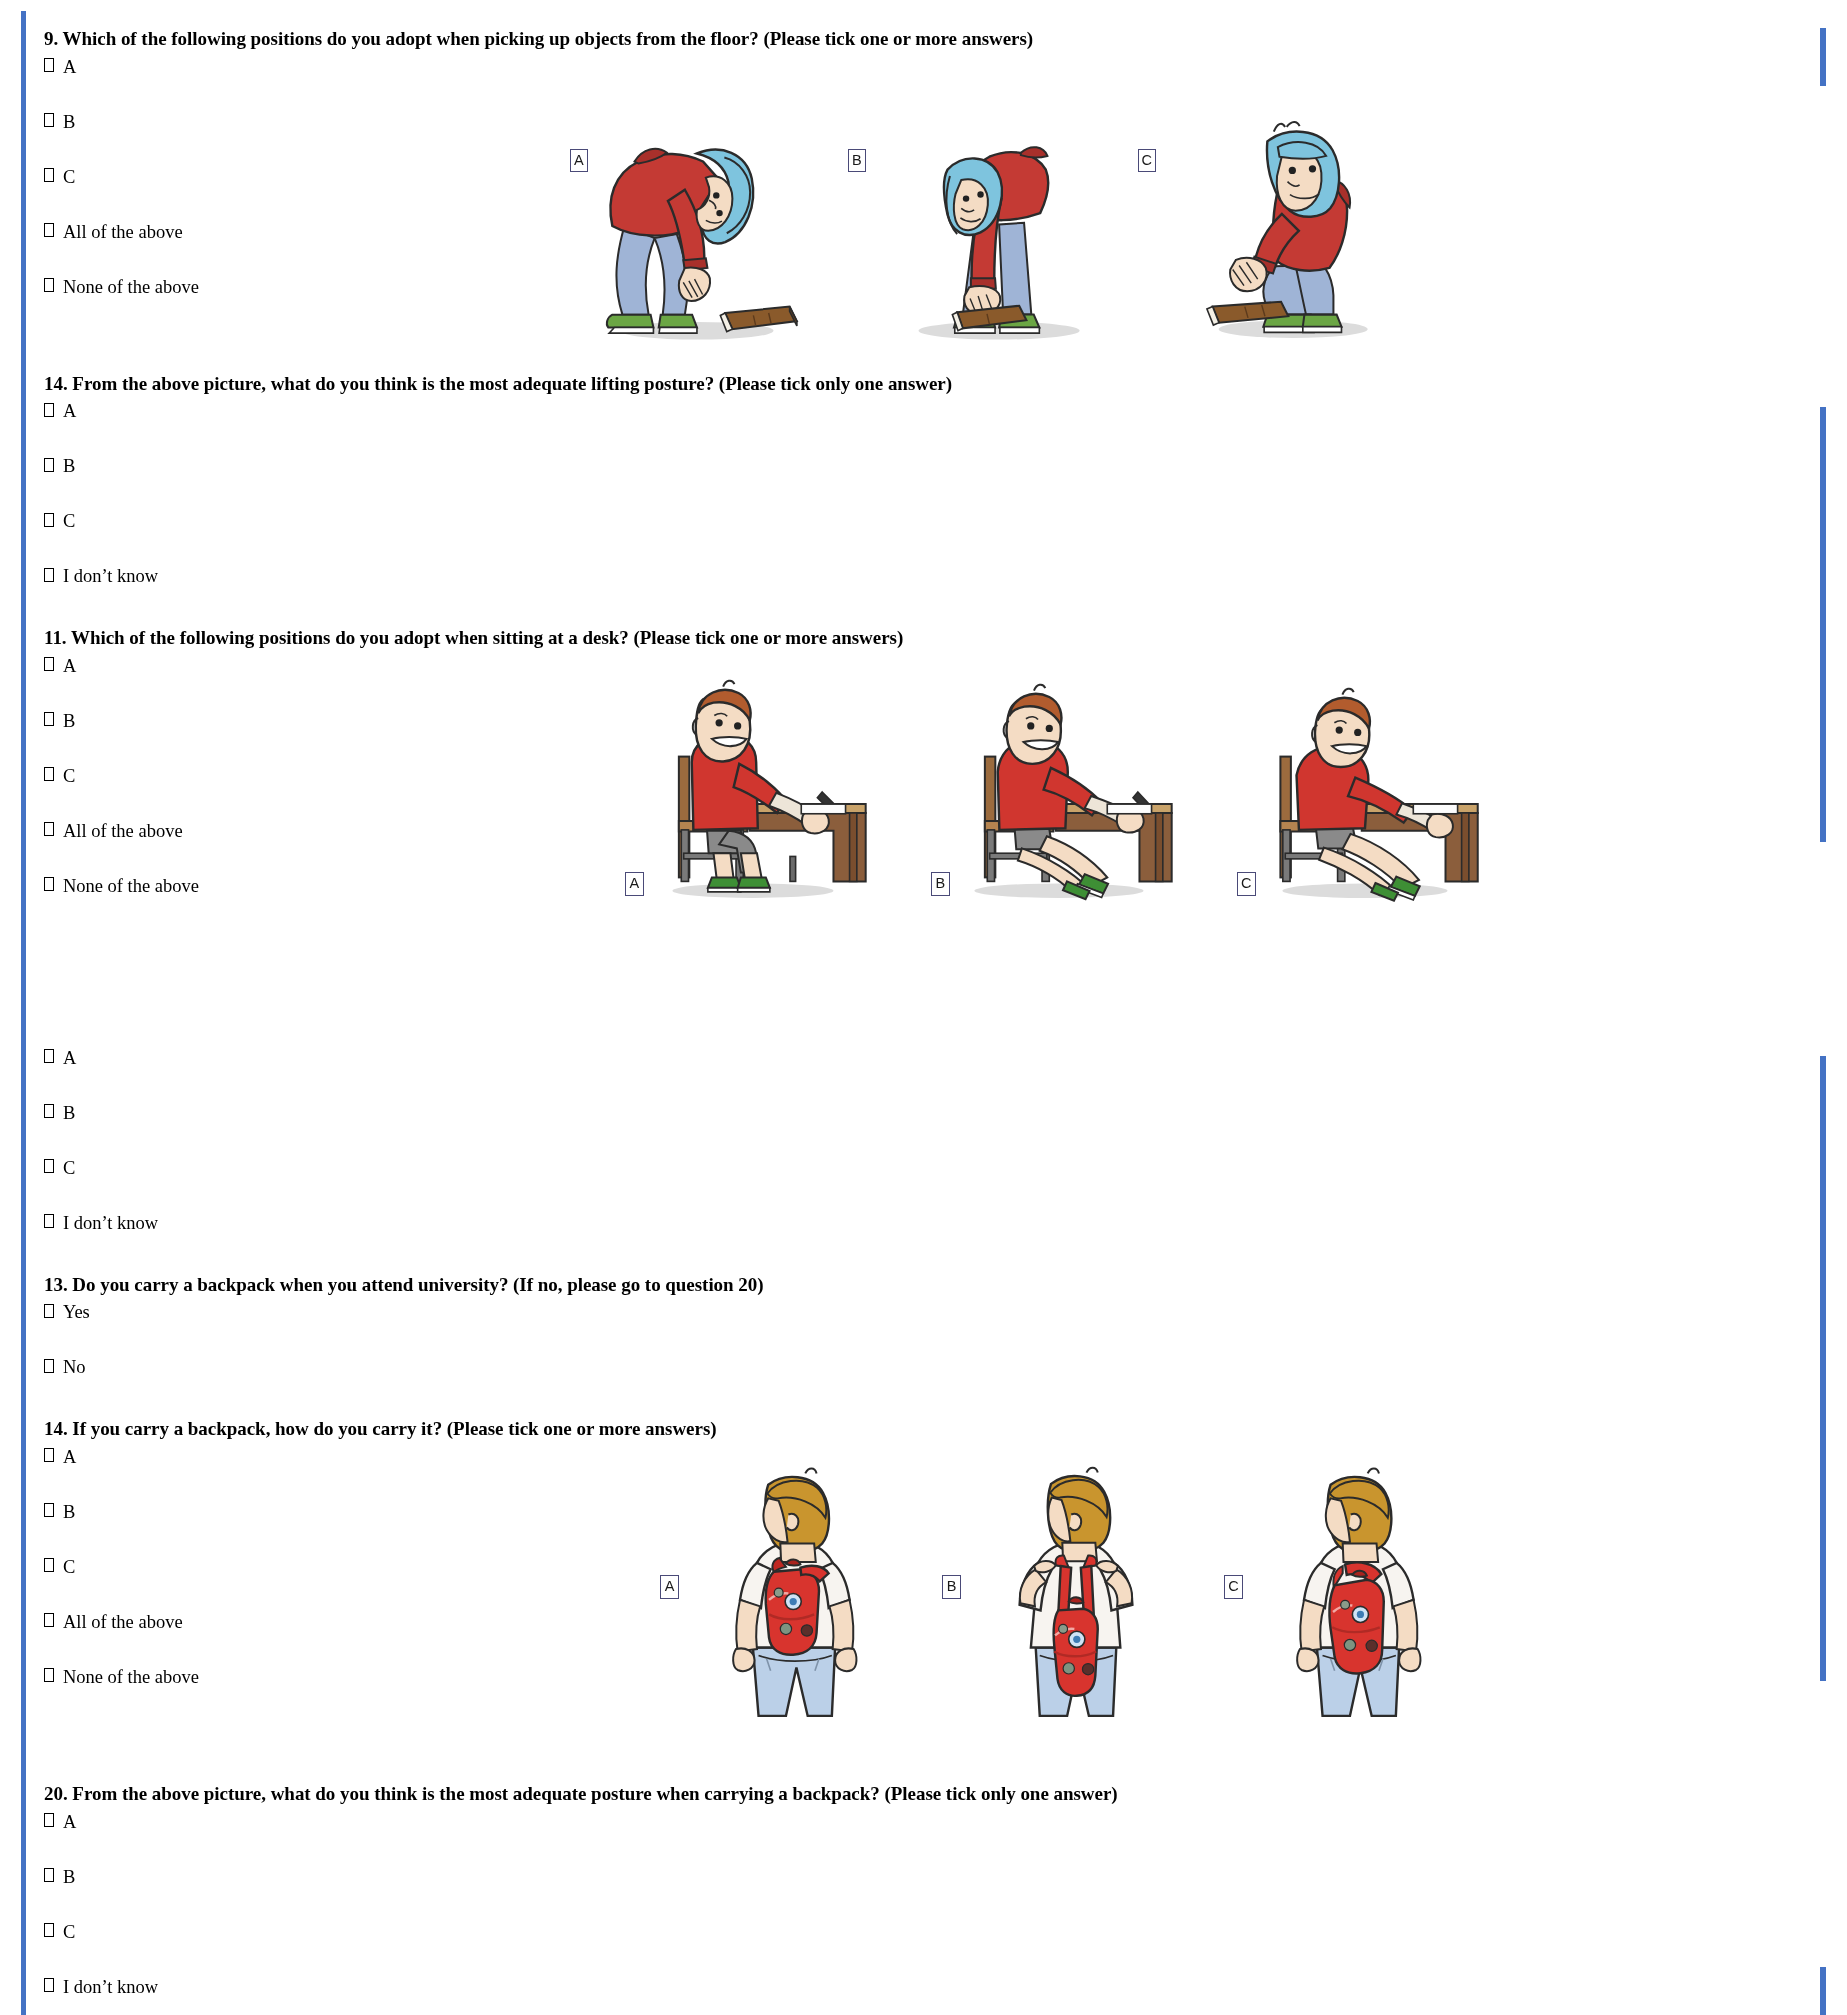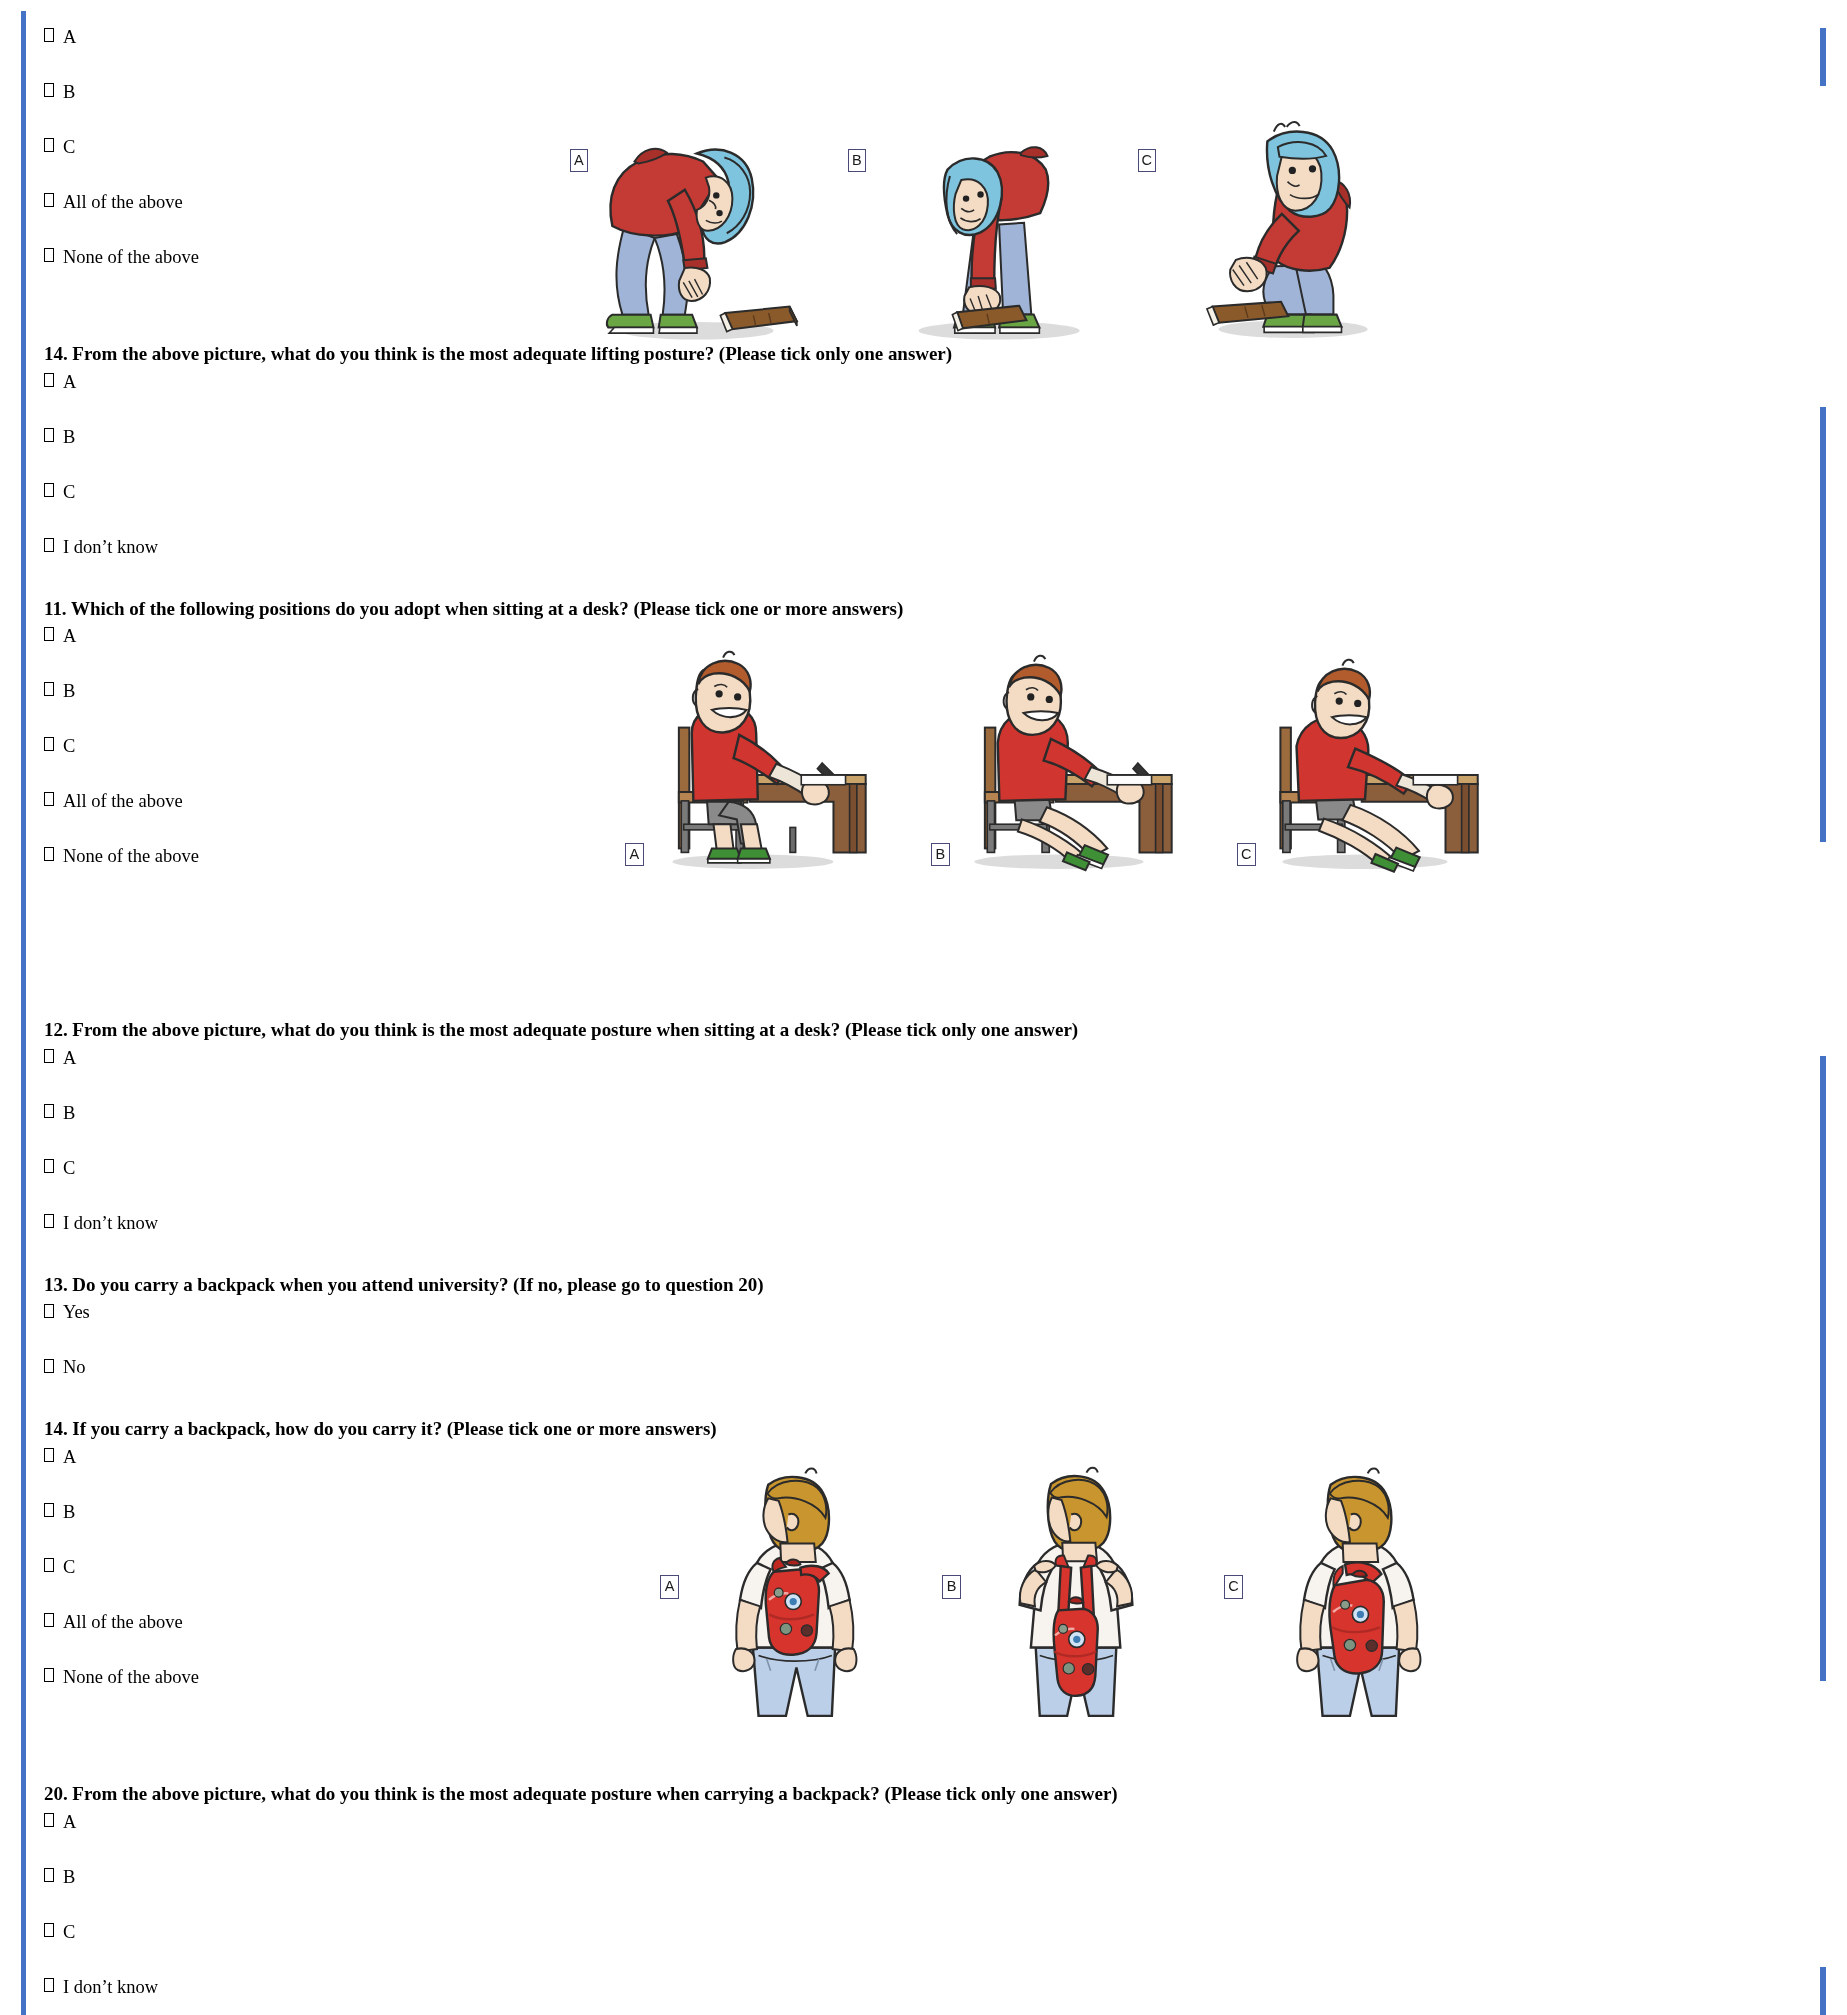--- a/index.html
+++ b/index.html
@@ -114,20 +114,21 @@
   <div class="changebar-right" style="top:407px; height:89px;"></div>
   <div class="changebar-right" style="top:496px; height:242px;"></div>
   <div class="changebar-right" style="top:737px; height:105px;"></div>
   <div class="changebar-right" style="top:1056px; height:504px;"></div>
   <div class="changebar-right" style="top:1560px; height:121px;"></div>
   <div class="changebar-right" style="top:1967px; height:129px;"></div>
 
   <div class="content">
 
     <div class="qblock">
+      <div class="question">9. Which of the following positions do you adopt when picking up objects from the floor? (Please tick one or more answers)</div>
 
       <div class="options">
         <div class="option">
           <span class="cbox"></span>
           <span class="opt-label">A</span>
         </div>
         <div class="option">
           <span class="cbox"></span>
           <span class="opt-label">B</span>
         </div>
@@ -456,21 +457,20 @@
               <path d="M242 134 C226 140 224 166 238 176" fill="none" stroke="#2b2b2b" stroke-width="5"></path>
             </svg>
           </div>
         </div>
       </div>
     </div>
 
     <div style="height:117px;"></div>
 
     <div class="qblock">
-      <div class="question">12. From the above picture, what do you think is the most adequate posture when sitting at a desk? (Please tick only one answer)</div>
       <div class="options">
         <div class="option">
           <span class="cbox"></span>
           <span class="opt-label">A</span>
         </div>
         <div class="option">
           <span class="cbox"></span>
           <span class="opt-label">B</span>
         </div>
         <div class="option">

